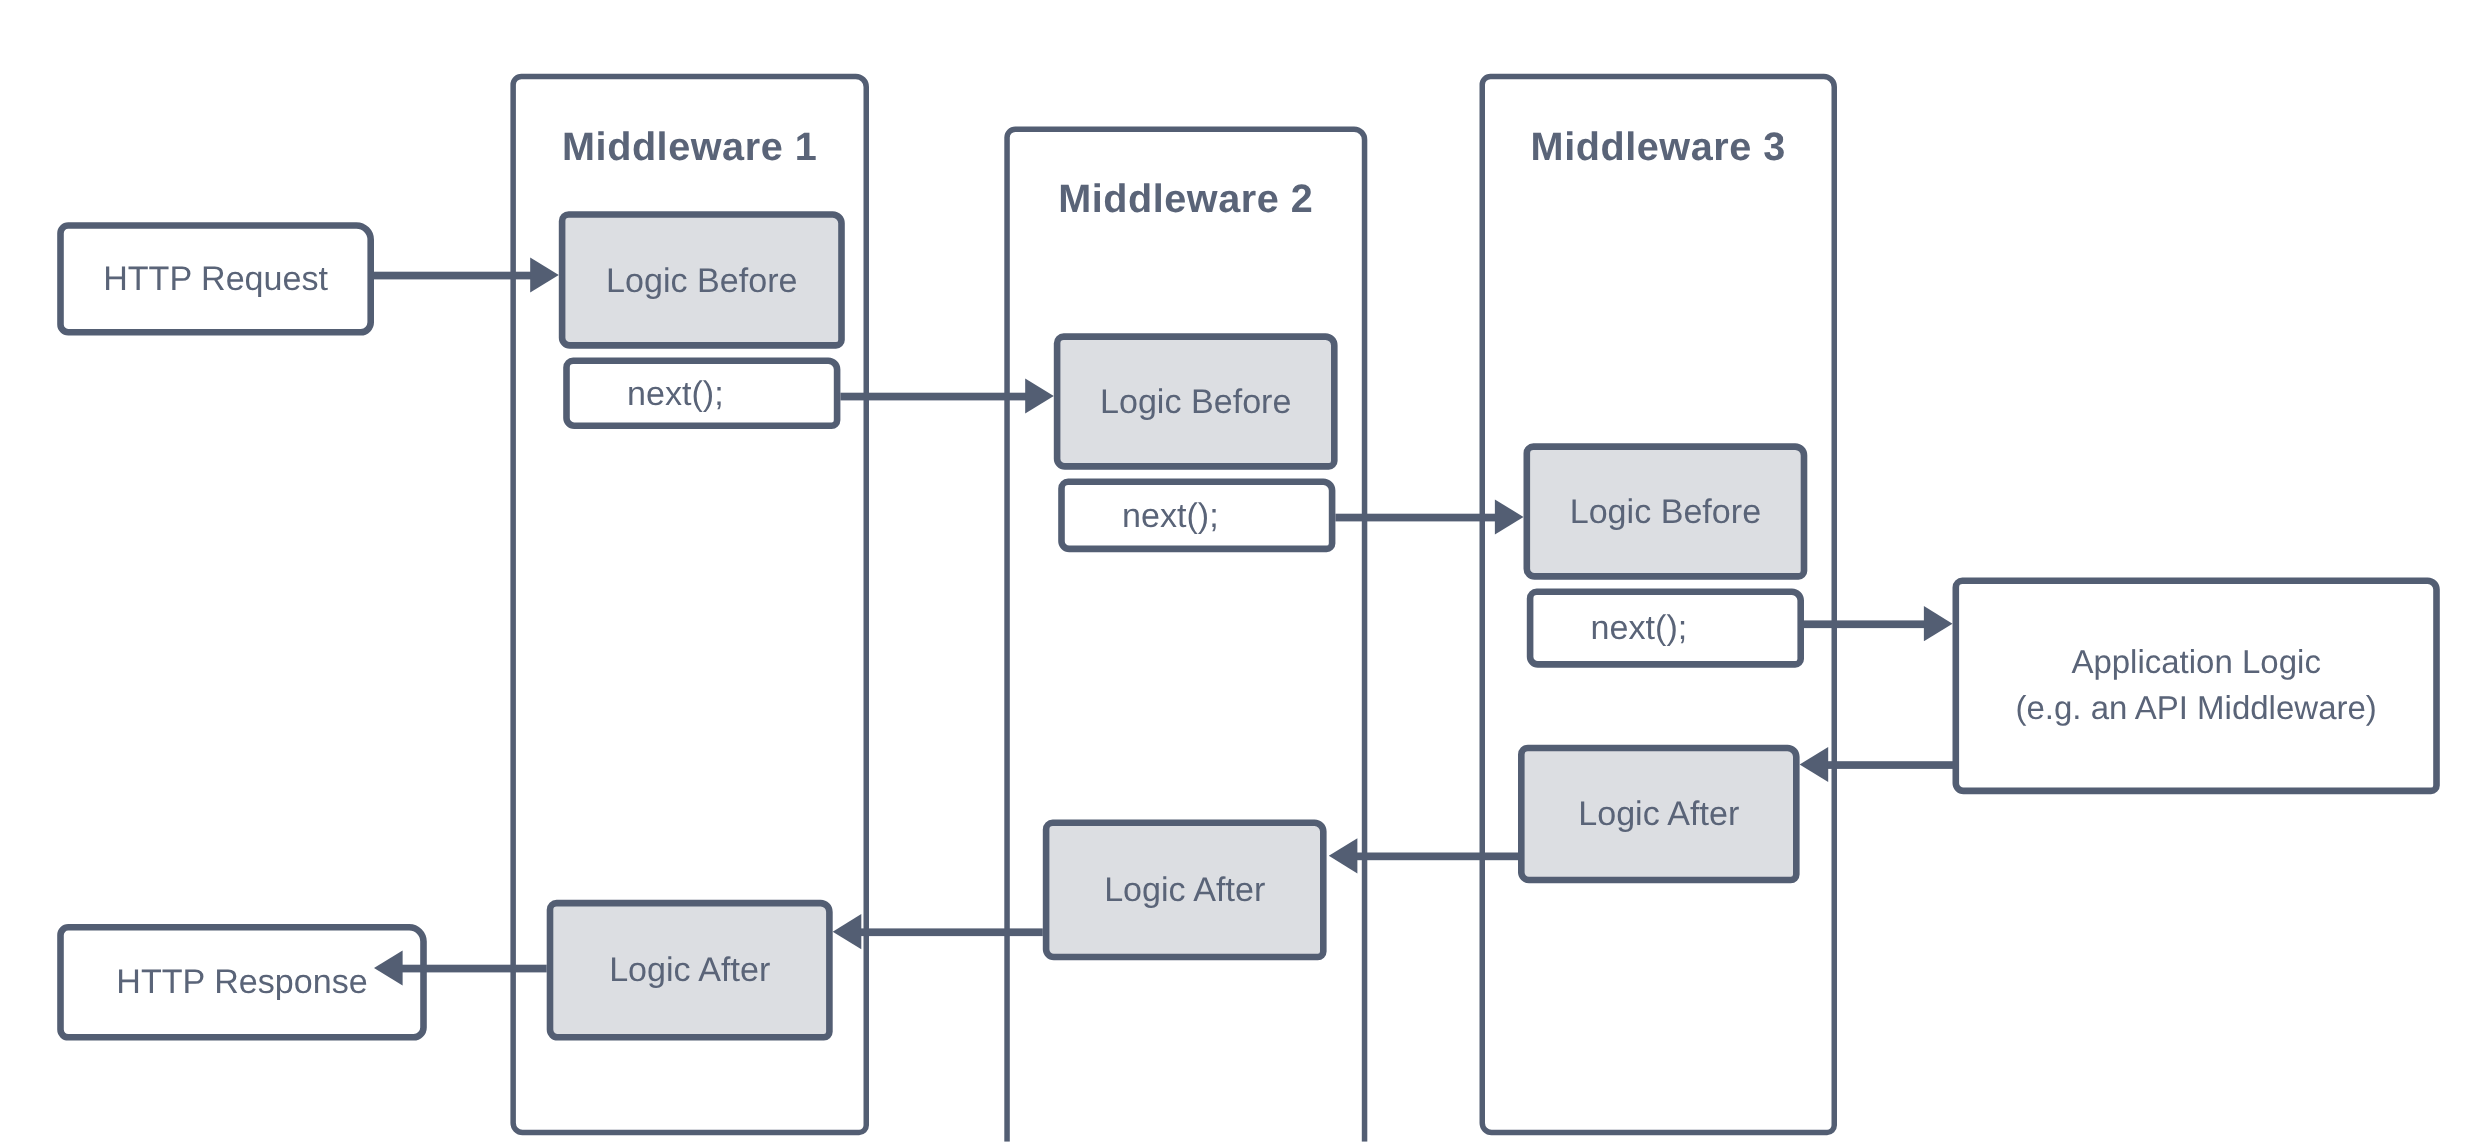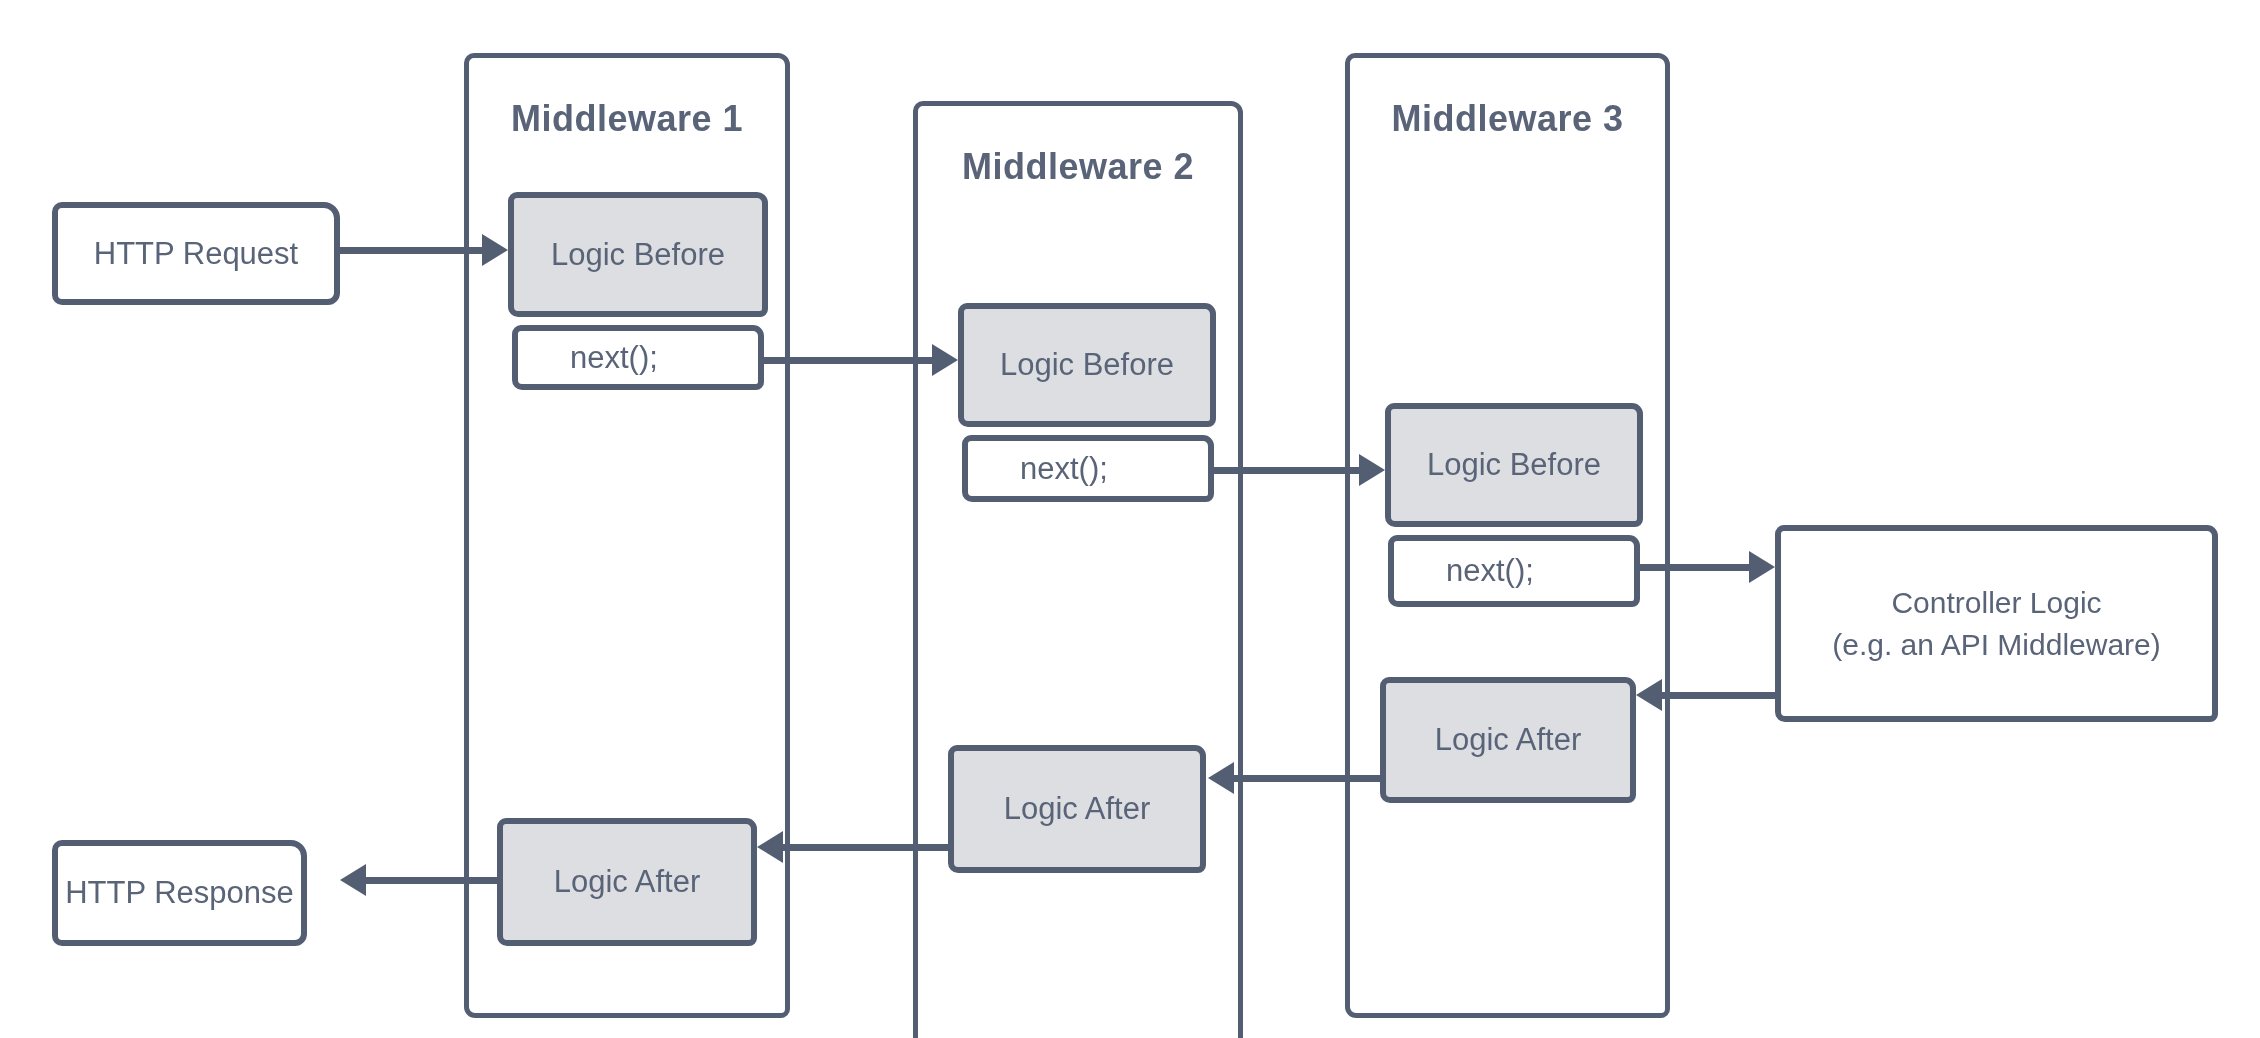--- a/index.html
+++ b/index.html
@@ -6,21 +6,21 @@
   .canvas{
     position:relative;
     width:2260px;height:1038px;
     background:var(--bg,#ffffff);
     font-family:"Liberation Sans","DejaVu Sans",sans-serif;
     color:var(--text,#5a6478);
     overflow:hidden;
   }
   
   .lane{
-    position:absolute;top:53px;height:965px;
+    position:absolute;top:67px;height:965px;
     background:#ffffff;
     border:5px solid var(--stroke,#535e73);
     border-radius:10px 12px 9px 11px;
     box-sizing:border-box;
   }
   .lane-title{
     position:absolute;top:40px;left:0;right:0;
     text-align:center;
     font-size:36px;font-weight:700;
     letter-spacing:0.5px;
@@ -61,36 +61,36 @@
     <div class="lane-title">Middleware 1</div>
   </div>
   <div class="lane" style="left:913px;width:330px;margin-top:48px;">
     <div class="lane-title">Middleware 2</div>
   </div>
   <div class="lane" style="left:1345px;width:325px;">
     <div class="lane-title">Middleware 3</div>
   </div>
 
   <div class="node" style="left:52px;top:202px;width:288px;height:103px;border-radius:10px 16px 12px 10px;">HTTP Request</div>
-  <div class="node" style="left:52px;top:840px;width:255px;height:106px;border-radius:10px 16px 12px 10px;">HTTP Response</div>
+  <div class="node" style="left:52px;top:840px;width:336px;height:106px;border-radius:10px 16px 12px 10px;">HTTP Response</div>
 
   <div class="node gray" style="left:508px;top:192px;width:260px;height:125px;">Logic Before</div>
   <div class="node code" style="left:512px;top:325px;width:252px;height:65px;">next();</div>
   <div class="node gray" style="left:497px;top:818px;width:260px;height:128px;">Logic After</div>
 
   <div class="node gray" style="left:958px;top:303px;width:258px;height:124px;">Logic Before</div>
   <div class="node code" style="left:962px;top:435px;width:252px;height:67px;">next();</div>
   <div class="node gray" style="left:948px;top:745px;width:258px;height:128px;">Logic After</div>
 
   <div class="node gray" style="left:1385px;top:403px;width:258px;height:124px;">Logic Before</div>
   <div class="node code" style="left:1388px;top:535px;width:252px;height:72px;">next();</div>
   <div class="node gray" style="left:1380px;top:677px;width:256px;height:126px;">Logic After</div>
 
   <div class="node multiline" style="left:1775px;top:525px;width:443px;height:197px;">
-    <span>Controller Logic</span>
+    <span>Application Logic</span>
     <span>(e.g. an API Middleware)</span>
   </div>
 
   <div class="arrow dir-right" style="left:340px;top:234px;width:168px;">
     <div class="shaft"></div>
     <div class="head"></div>
   </div>
   <div class="arrow dir-right" style="left:764px;top:344px;width:194px;">
     <div class="shaft"></div>
     <div class="head"></div>

